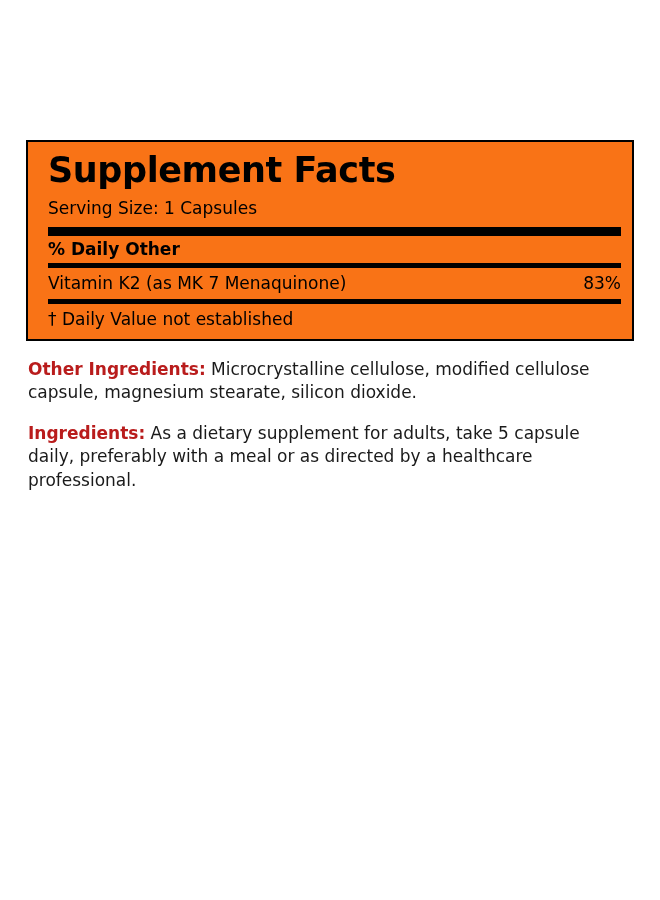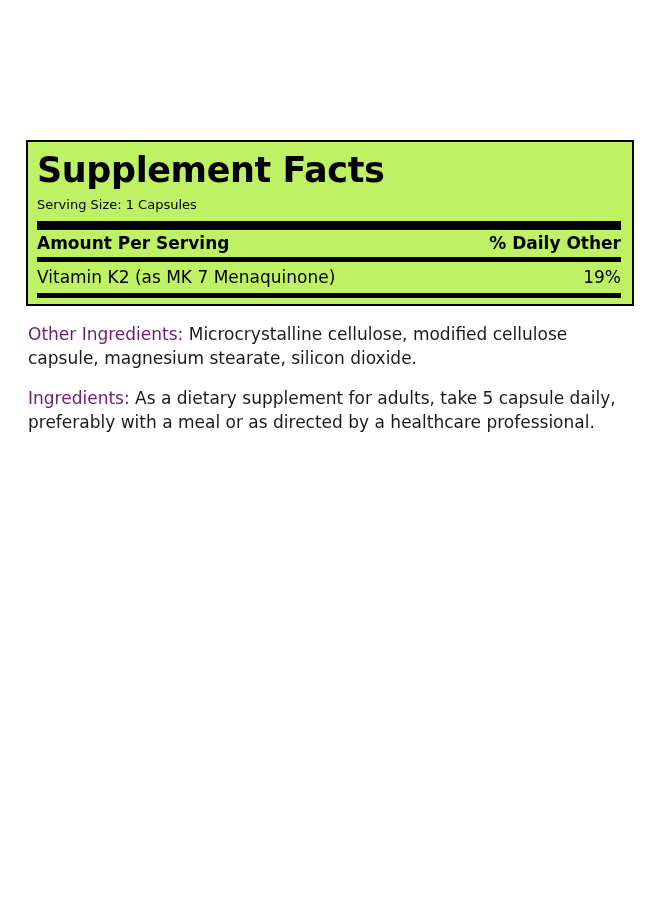--- a/index.html
+++ b/index.html
@@ -23,35 +23,35 @@
     width: 660px;
     height: 900px;
     box-sizing: border-box;
     padding: 140px 26px 0 26px;
   }
 
   
   .facts-panel {
     border: 2px solid #000000;
     box-sizing: border-box;
-    padding: 8px 11px 6px 9px;
-    background: #bef264;
+    padding: 8px 11px 6px 20px;
+    background: #f97316;
   }
 
   .facts-title {
     font-size: 35px;
     font-weight: bold;
     letter-spacing: -0.4px;
     line-height: 1.08;
     margin: 2px 0 6px 0;
     color: #000000;
   }
 
   .serving-line {
-    font-size: 13px;
+    font-size: 17px;
     line-height: 1.42;
     color: #000000;
   }
 
   .rule-thick {
     height: 9px;
     background: #000000;
     margin-top: 7px;
   }
   .rule-medium {
@@ -100,52 +100,52 @@
 
   
   .para {
     font-size: 17px;
     line-height: 1.38;
     color: #1a1a1a;
     margin: 17px 0 0 0;
     padding: 0 4px 0 2px;
   }
   .para-label {
-    font-weight: normal;
-    color: #701a75;
+    font-weight: bold;
+    color: #b91c1c;
   }
 </style>
 </head>
 <body>
 
 <div class="page">
 
   <div class="facts-panel">
 
     <div class="facts-title">Supplement Facts</div>
 
     <div class="serving-line">Serving Size: 1 Capsules</div>
 
 
     <div class="rule-thick"></div>
 
     <div class="amount-row">
-      <span>Amount Per Serving</span>
       <span>% Daily Other</span>
     </div>
 
     <div class="rule-medium"></div>
 
     <div class="nutrient-row">
       <span class="nutrient-name">Vitamin K2 (as MK 7 Menaquinone)</span>
-      <span class="nutrient-dv">19%</span>
+      <span class="nutrient-dv">83%</span>
     </div>
 
     <div class="rule-medium"></div>
 
+    <div class="footnote">† Daily Value not established</div>
 
   </div>
 
   <p class="para">
     <span class="para-label">Other Ingredients:</span><span> Microcrystalline cellulose, modified cellulose capsule, magnesium stearate, silicon dioxide.</span>
   </p>
 
   <p class="para">
     <span class="para-label">Ingredients:</span><span> As a dietary supplement for adults, take 5 capsule daily, preferably with a meal or as directed by a healthcare professional.</span>
   </p>

